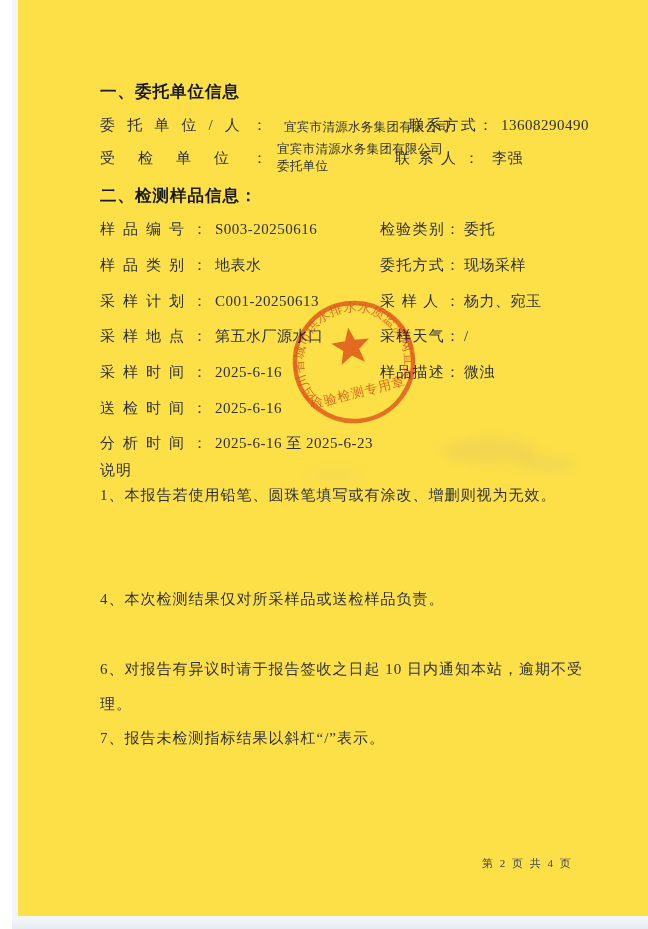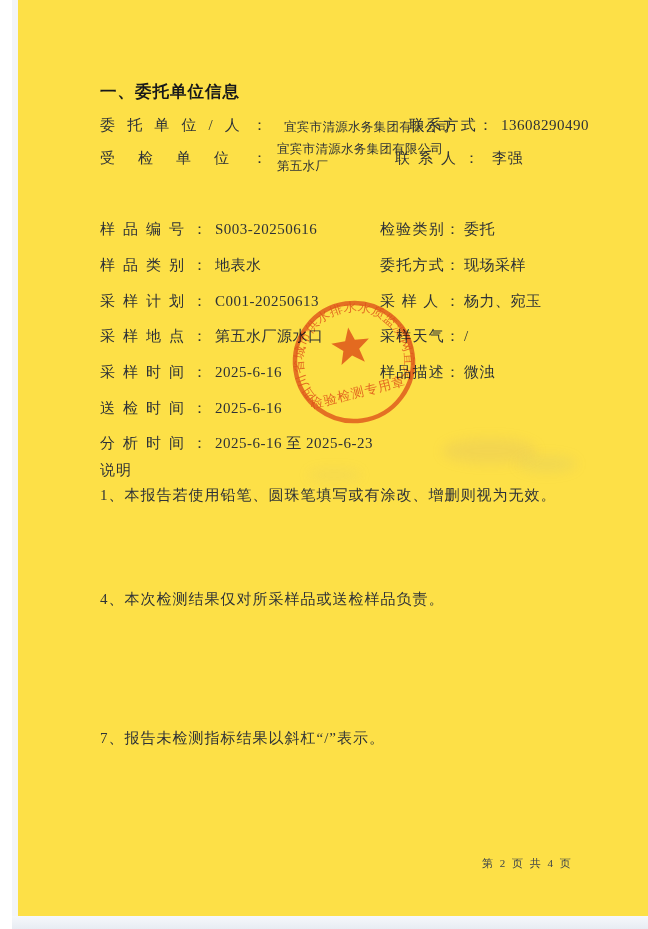--- a/index.html
+++ b/index.html
@@ -68,26 +68,27 @@
     <span class="pos lbl" style="left:0;width:167px;">委托单位/人：</span>
     <span class="pos val small-val" style="left:184px;top:2px;">宜宾市清源水务集团有限公司</span>
     <span class="pos lbl" style="left:309px;width:84px;">联系方式：</span>
     <span class="pos val" style="left:401px;">13608290490</span>
   </div>
 
   <div class="row" style="top:139px;height:38px;line-height:38px;">
     <span class="pos lbl" style="left:0;width:167px;">受检单位：</span>
     <span class="pos" style="left:177px;top:2px;line-height:17px;">
       <span class="small-val" style="display:block;">宜宾市清源水务集团有限公司</span>
-      <span class="small-val" style="display:block;">第五水厂</span>
+      <span class="small-val" style="display:block;">委托单位</span>
     </span>
     <span class="pos lbl" style="left:295px;width:84px;">联系人：</span>
     <span class="pos val" style="left:392px;">李强</span>
   </div>
 
+  <div class="abs sec-title" style="left:88px;top:185px;">二、检测样品信息：</div>
 
   <div class="row" style="top:218px;">
     <span class="pos lbl" style="left:0;width:107px;">样品编号：</span>
     <span class="pos val" style="left:115px;">S003-20250616</span>
     <span class="pos lbl" style="left:280px;width:80px;">检验类别：</span>
     <span class="pos val" style="left:364px;">委托</span>
   </div>
 
   <div class="row" style="top:254px;">
     <span class="pos lbl" style="left:0;width:107px;">样品类别：</span>
@@ -124,20 +125,21 @@
 
   <div class="row" style="top:432px;">
     <span class="pos lbl" style="left:0;width:107px;">分析时间：</span>
     <span class="pos val" style="left:115px;">2025-6-16 至 2025-6-23</span>
   </div>
 
   <div class="abs notes-title" style="left:88px;top:461px;width:480px;">说明</div>
 
   <div class="note" style="top:478px;">1、本报告若使用铅笔、圆珠笔填写或有涂改、增删则视为无效。</div>
   <div class="note" style="top:582px;">4、本次检测结果仅对所采样品或送检样品负责。</div>
+  <div class="note" style="top:652px;">6、对报告有异议时请于报告签收之日起 10 日内通知本站，逾期不受理。</div>
   <div class="note" style="top:721px;">7、报告未检测指标结果以斜杠“/”表示。</div>
 
   <svg class="stamp" viewBox="0 0 130 130">
     <circle cx="65" cy="65" r="59" fill="none" stroke-width="4.5" opacity="0.8" stroke="#dc4a42"></circle>
     <path id="ringArc" d="M 23.2,94.3 A 51,51 0 1 1 106.8,94.3" fill="none"></path>
     <text font-size="12" opacity="0.82" letter-spacing="0" fill="#dc4a42">
       <textPath href="#ringArc" startOffset="0" textLength="256" lengthAdjust="spacingAndGlyphs">四川省城市供水排水水质监测网宜宾监测站</textPath>
     </text>
     <polygon points="64,30 68.9,43.2 83,43.8 72,52.6 75.8,66.2 64,58.4 52.2,66.2 56,52.6 45,43.8 59.1,43.2" opacity="0.85" fill="#dc4a42"></polygon>
     <text x="65" y="100" text-anchor="middle" font-size="13" letter-spacing="1" opacity="0.85" transform="rotate(-6 65 100)" fill="#dc4a42">检验检测专用章</text>

